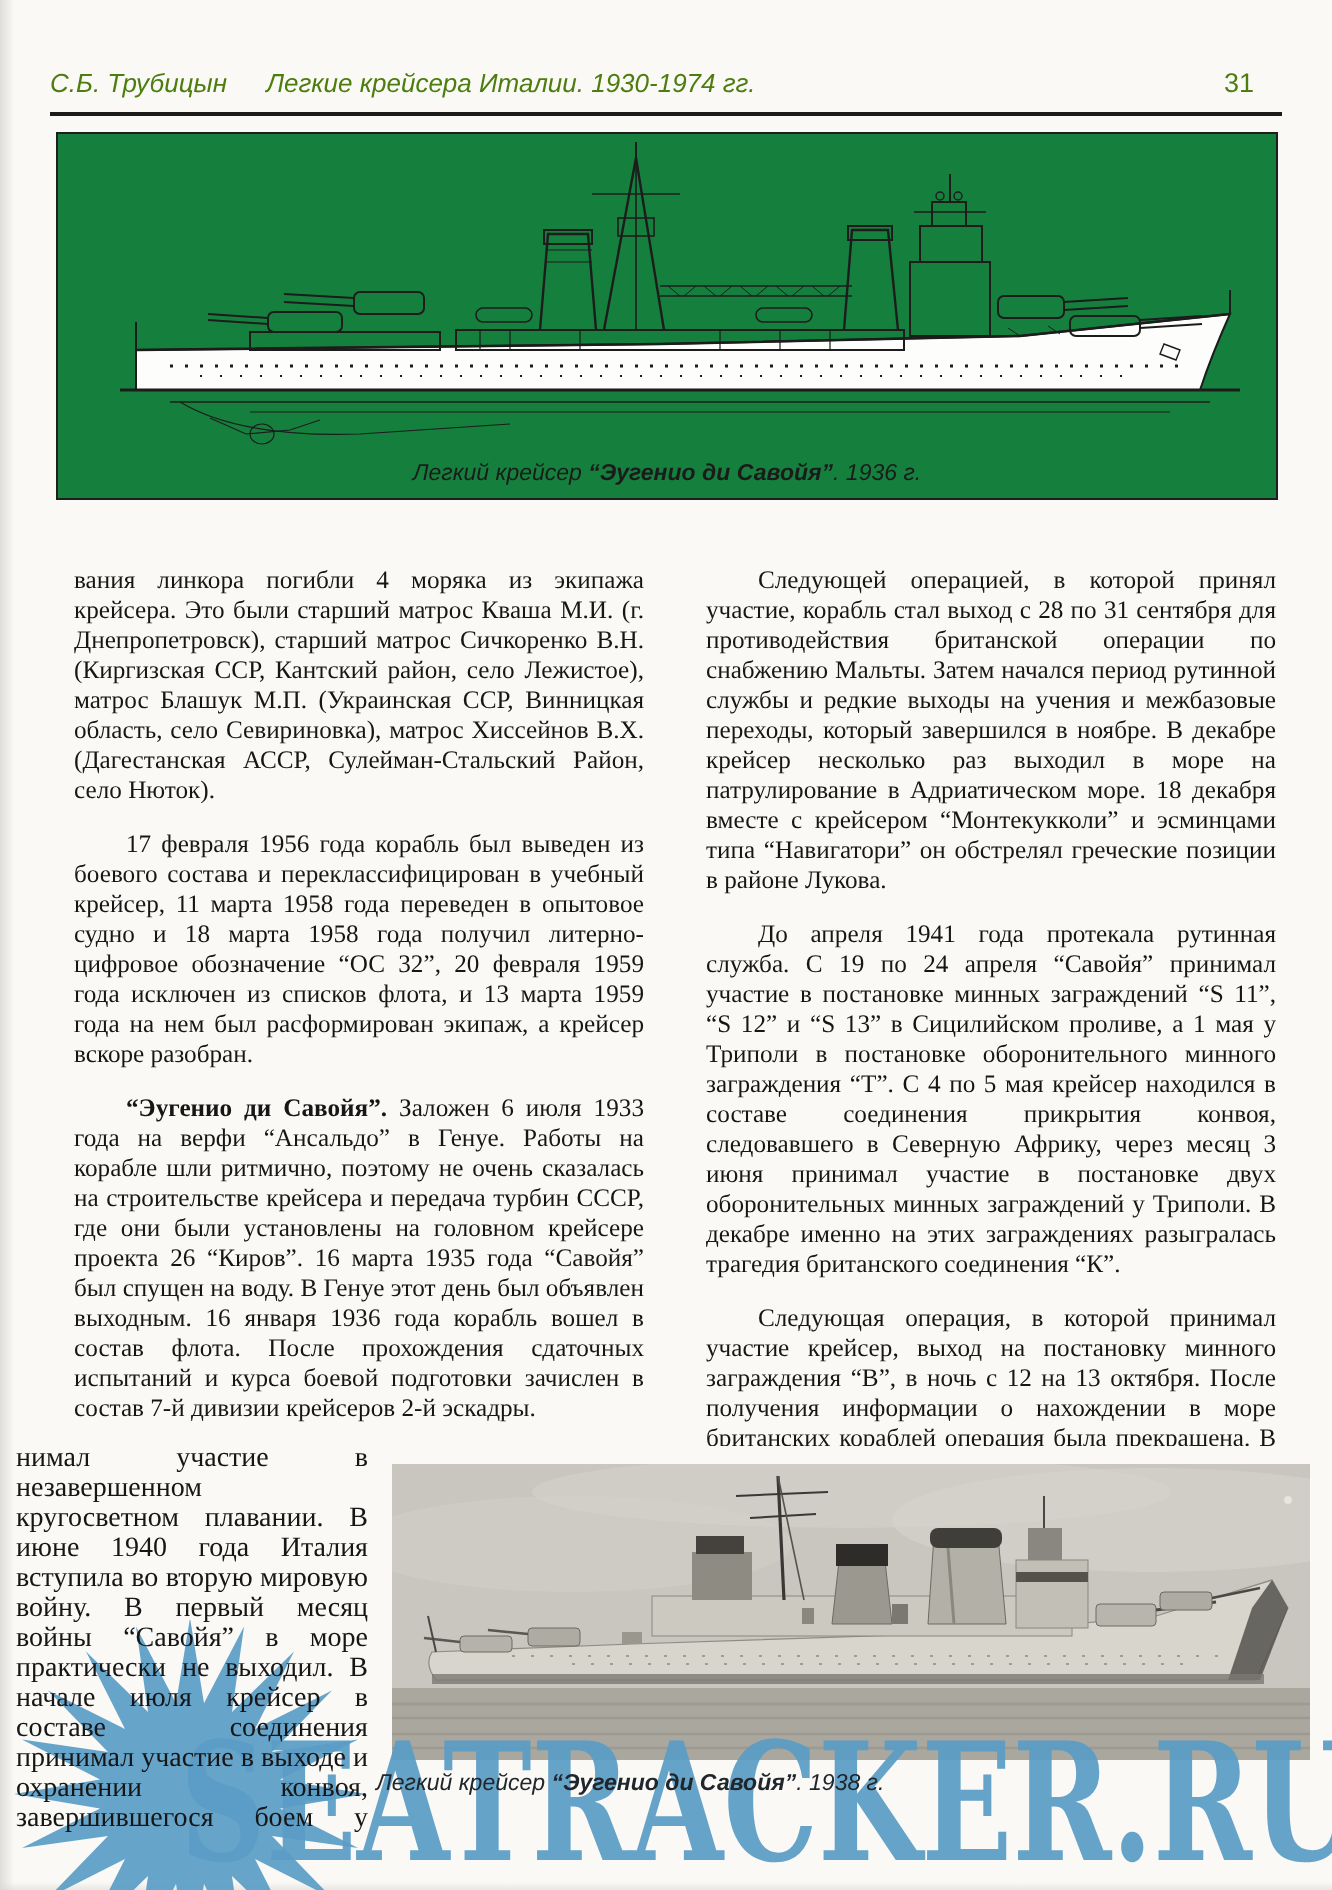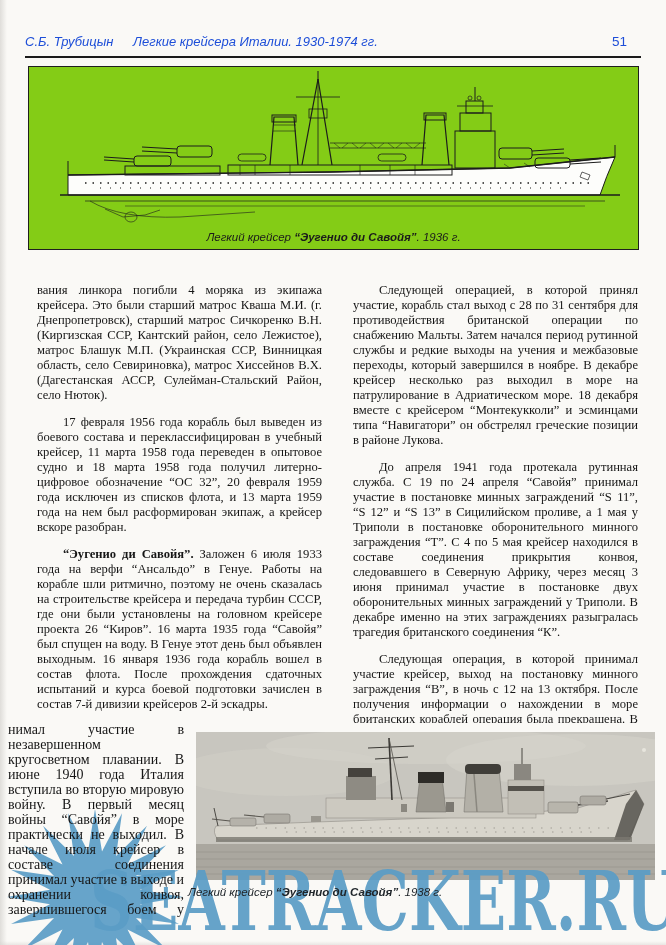--- a/index.html
+++ b/index.html
@@ -11,28 +11,28 @@
   }
   .page{position:absolute;inset:0;}
   
   .edge-left{position:absolute;left:0;top:0;width:7px;height:945px;
     background:linear-gradient(90deg,#c9c7c3,rgba(250,249,246,0));opacity:.55;pointer-events:none;}
   .edge-bottom{position:absolute;left:0;bottom:0;width:666px;height:4px;
     background:linear-gradient(0deg,#d6d4d0,rgba(250,249,246,0));opacity:.5;pointer-events:none;}
 
   
   .hdr{position:absolute;left:25px;top:34px;width:616px;height:18px;
-    font-family:"Liberation Sans", sans-serif;font-style:italic;font-size:13px;color:#1d4ed8;}
+    font-family:"Liberation Sans", sans-serif;font-style:italic;font-size:13px;color:#4d7c0f;}
   .hdr .author{margin-right:16px;}
   .hdr .pn{position:absolute;right:14px;top:0;font-style:normal;font-size:13.5px;}
   .hdr-rule{position:absolute;left:25px;top:56px;width:616px;height:2px;background:#1b1b1b;}
 
   
   .figbox{position:absolute;left:28px;top:66px;width:609px;height:182px;
-    border:1.6px solid #1f1f1f;background:#84cc16;}
+    border:1.6px solid #1f1f1f;background:#15803d;}
   .figbox svg{position:absolute;left:1px;top:2px;}
   .figcap{position:absolute;left:0;bottom:6px;width:100%;text-align:center;
     font-family:"Liberation Sans", sans-serif;font-style:italic;font-size:11.5px;color:#1b1b1b;}
   .figcap b{font-weight:bold;}
 
   
   .col{position:absolute;top:271px;width:309px;text-align:justify;
     font-size:12.6px;line-height:15px;height:452px;overflow:hidden;}
   .col.left{left:25px;}
   .col.right{left:341px;}
@@ -54,21 +54,21 @@
   .cols-layer{z-index:10;}
 </style>
 </head>
 <body>
 
 <div class="page">
 
   <div class="hdr">
     <span class="author">С.Б. Трубицын</span>
     <span>Легкие крейсера Италии. 1930-1974 гг.</span>
-    <span class="pn">51</span>
+    <span class="pn">31</span>
   </div>
   <div class="hdr-rule"></div>
 
   <div class="figbox">
     <svg width="605" height="158" viewBox="0 0 605 158">
       <g stroke="#1c1c1c" fill="none" stroke-width="1">
 
         <path d="M38,126 L38,106 L300,103 L480,99 L585,88 Q576,108 570,126 L38,126 Z" fill="#fdfdfb"></path>
         <path d="M38,106 L300,103 L480,99 L585,88" stroke-width="1.3"></path>
 

